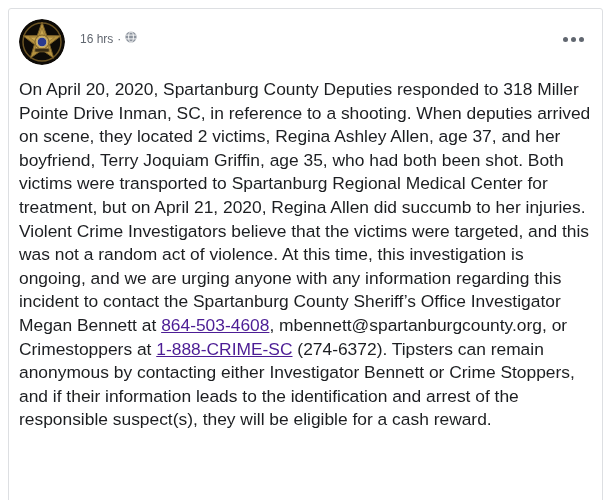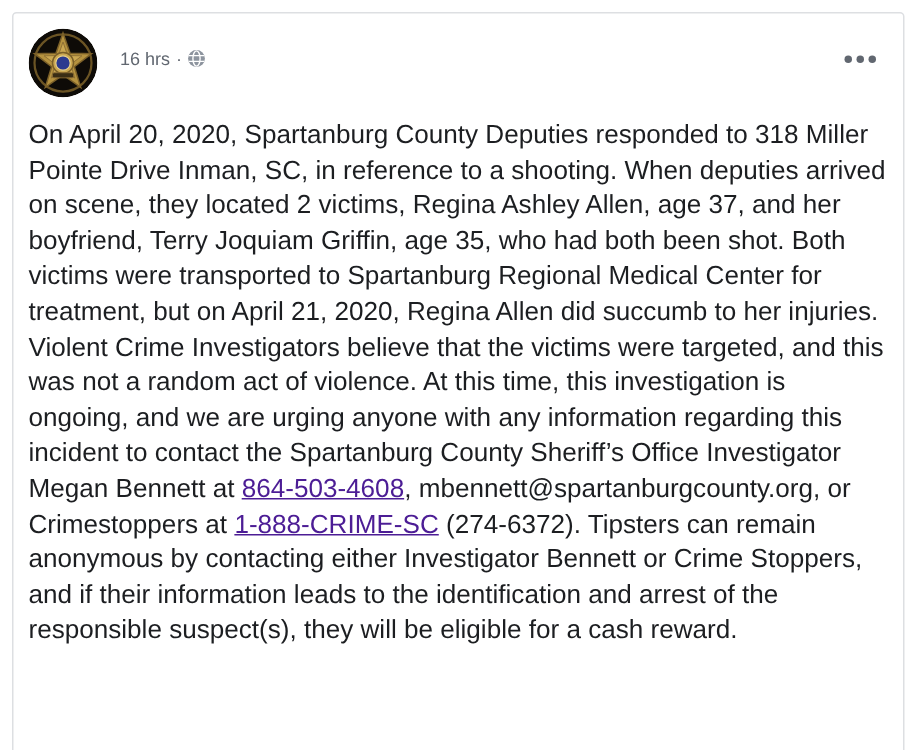--- a/index.html
+++ b/index.html
@@ -46,21 +46,20 @@
     font-size: 15px;
     line-height: 20px;
     font-weight: bold;
     color: #385898;
     text-decoration: none;
     cursor: pointer;
   }
   .meta-row {
     margin-top: 4px;
     display: flex;
-    align-items: center;
     font-size: 12px;
     line-height: 16px;
     color: #616770;
   }
   .timestamp-link {
     color: #616770;
     text-decoration: none;
     cursor: pointer;
   }
   .dot-sep {

